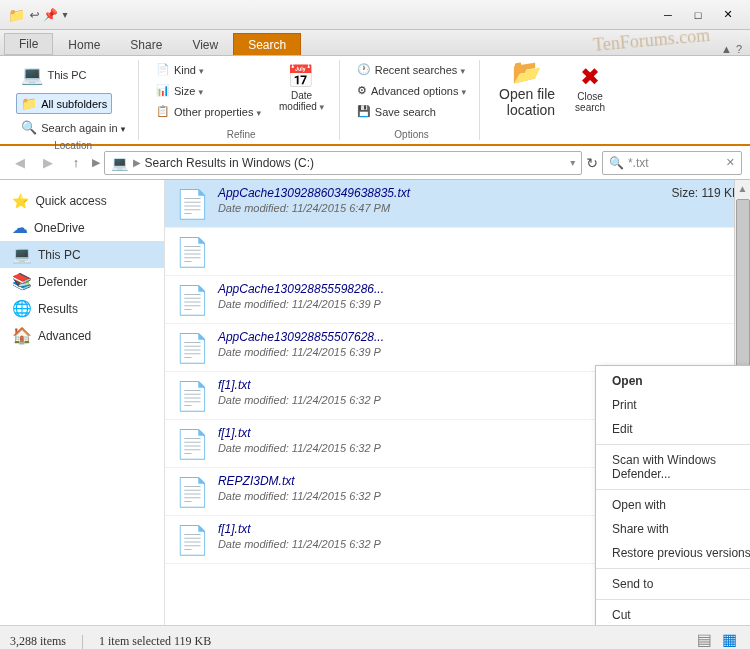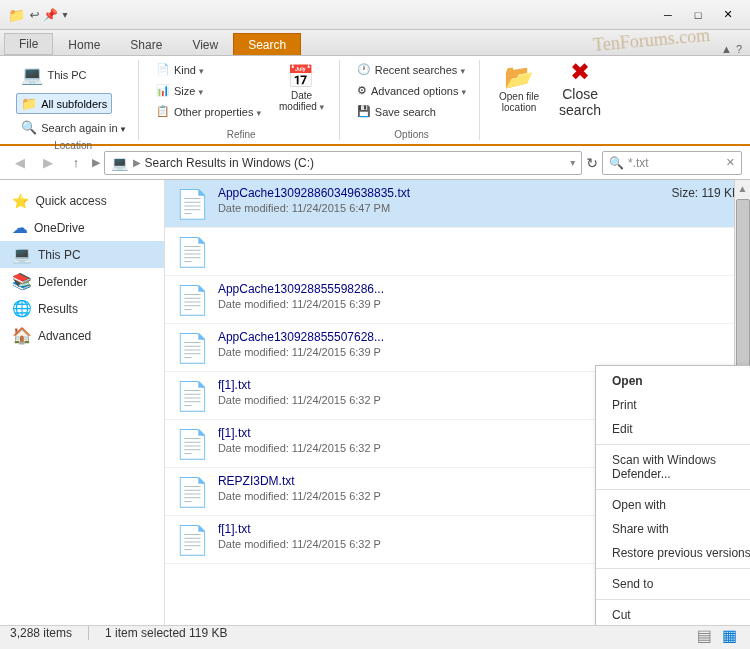--- a/index.html
+++ b/index.html
@@ -109,30 +109,30 @@
     
     .file-list {
       flex: 1; background: white; overflow-y: auto; position: relative;
     }
     .file-item {
       display: flex; align-items: flex-start; padding: 6px 10px;
       cursor: pointer; border-bottom: 1px solid #f0f0f0; gap: 8px;
     }
     .file-item.selected { background: #cce4f7; }
     .file-icon { font-size: 28px; color: #5a8fc8; flex-shrink: 0; margin-top: 2px; }
-    .file-info { flex: 1; }
+    .file-info { flex: 1; font-style: italic; }
     .file-name { font-size: 12px; color: #000080; font-weight: normal; }
     .file-meta { font-size: 11px; color: #666; margin-top: 2px; }
     .file-size { font-size: 12px; color: #333; text-align: right; white-space: nowrap; }
 
     
     .status-bar {
-      display: flex; align-items: flex-start; height: 24px;
+      display: flex; align-items: flex-end; height: 24px;
       background: #f0f0f0; border-top: 1px solid #d0d0d0;
-      padding: 0 10px; font-size: 12px; color: #333; gap: 16px;
+      padding: 0 10px; font-size: 12px; color: #333; gap: 16px; font-family: Liberation Serif, serif;
     }
     .status-divider { width: 1px; height: 14px; background: #c0c0c0; }
     .status-right { margin-left: auto; display: flex; gap: 4px; }
     .view-btn { cursor: pointer; font-size: 16px; color: #888; padding: 0 3px; }
     .view-btn.active { color: #0078d7; }
 
     
     .context-menu {
       position: absolute; background: white; border: 1px solid #c0c0c0;
       box-shadow: 3px 3px 8px rgba(0,0,0,0.2); z-index: 100;
@@ -249,25 +249,25 @@
         </div>
       </div>
     </div>
     <div class="ribbon-group-label">Options</div>
   </div>
 
   <div class="ribbon-group" style="border-right:none;">
     <div class="ribbon-group-content" style="gap:6px;">
       <div class="ribbon-btn" style="min-width: 50px;">
         <span style="font-size:24px;">📂</span>
-        <span style="font-size:10px; text-align:center;">Open file<br>location</span>
+        <span style="font-size:14px; text-align:right;">Open file<br>location</span>
       </div>
       <div class="ribbon-btn" style="min-width:44px;">
         <span style="font-size:24px; color:#cc0000;">✖</span>
-        <span style="font-size:14px; text-align:center;">Close<br>search</span>
+        <span style="font-size:10px; text-align:center;">Close<br>search</span>
       </div>
     </div>
     <div class="ribbon-group-label"></div>
   </div>
 
 </div>
 
 <div class="location-bar">
   <div class="nav-btn disabled">◀</div>
   <div class="nav-btn disabled">▶</div>

